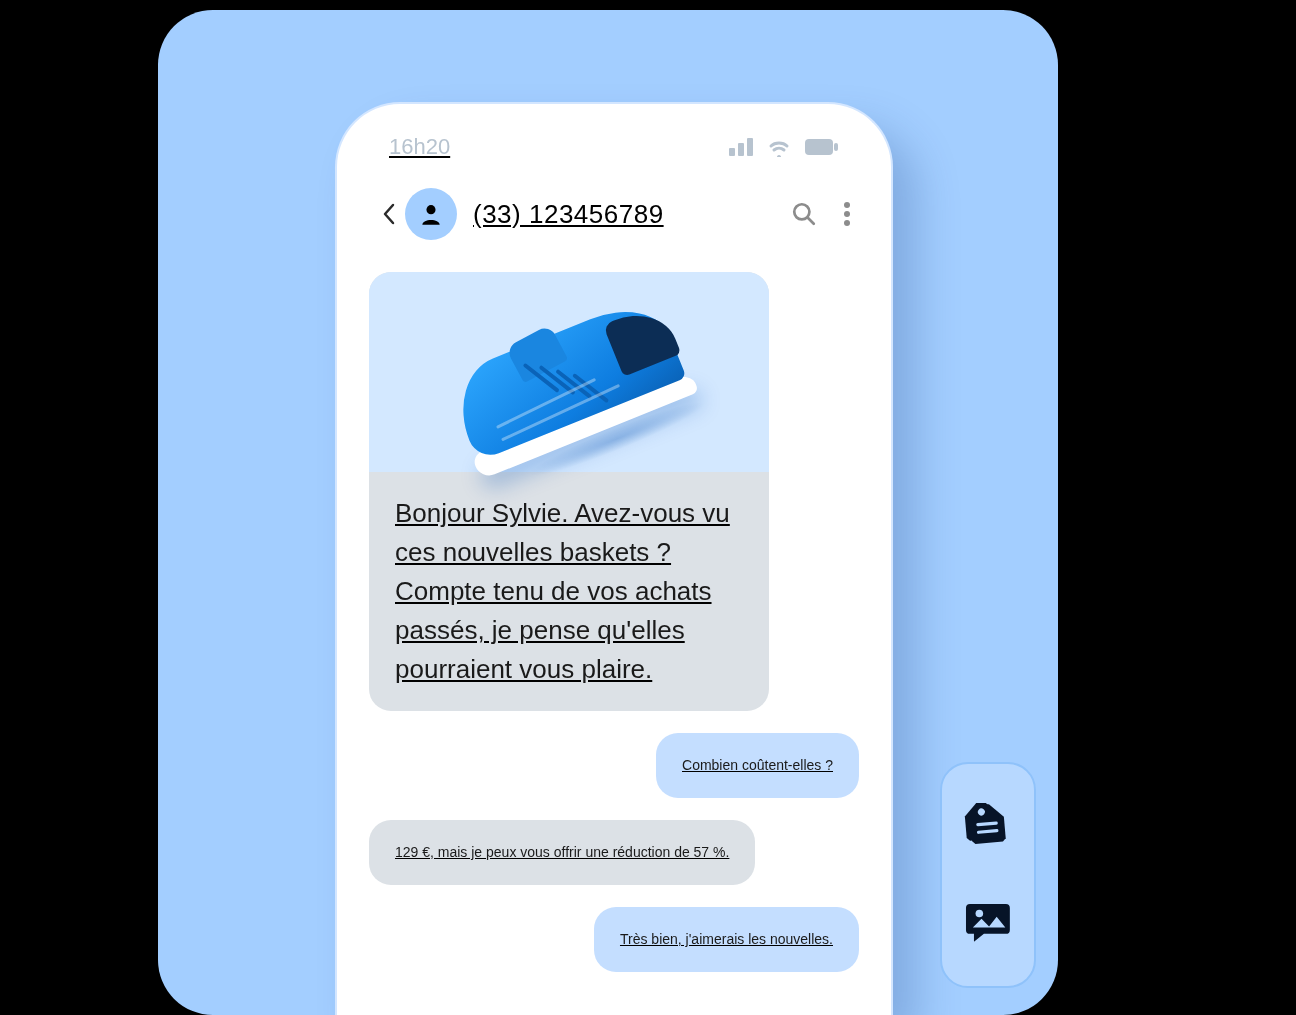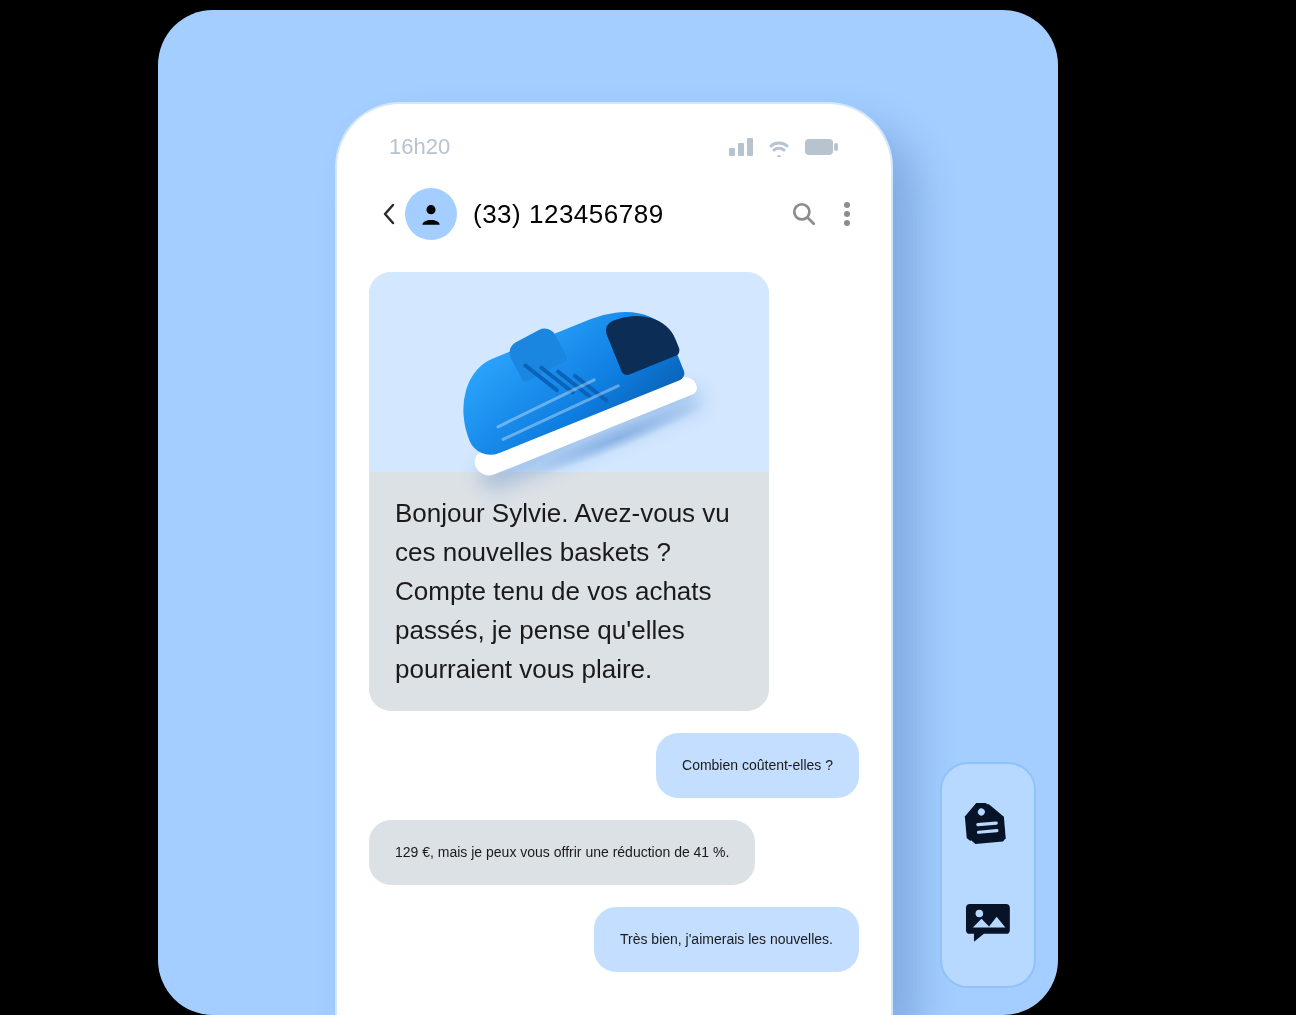--- a/index.html
+++ b/index.html
@@ -26,20 +26,21 @@
     top: 102px;
     width: 558px;
     height: 913px;
     background: #fff;
     border: 2px solid #d3e6ff;
     border-top-left-radius: 65px;
     border-top-right-radius: 65px;
     border-bottom: none;
     box-shadow: 25px 25px 40px rgba(30,70,140,0.25);
     overflow: hidden;
+    text-decoration: underline;
   }
   .status-bar {
     display: flex;
     align-items: center;
     justify-content: space-between;
     padding: 30px 52px 10px 52px;
     color: #b7c3cf;
     font-size: 22px;
     font-weight: 500;
   }
@@ -208,21 +209,21 @@
             <div class="stripe s1"></div>
             <div class="stripe s2"></div>
           </div>
         </div>
       </div>
       <div class="product-caption">Bonjour Sylvie. Avez-vous vu ces nouvelles baskets ? Compte tenu de vos achats passés, je pense qu'elles pourraient vous plaire.</div>
     </div>
 
     <div class="bubble right">Combien coûtent-elles ?</div>
 
-    <div class="bubble left">129 €, mais je peux vous offrir une réduction de 41 %.</div>
+    <div class="bubble left">129 €, mais je peux vous offrir une réduction de 57 %.</div>
 
     <div class="bubble right" style="max-width:370px;">Très bien, j'aimerais les nouvelles.</div>
 
   </div>
 </div>
 
 <div class="side-toolbar">
   <span class="tool-btn">
     <svg width="52" height="52" viewBox="0 0 48 48">
       <g transform="rotate(40 24 24)">

